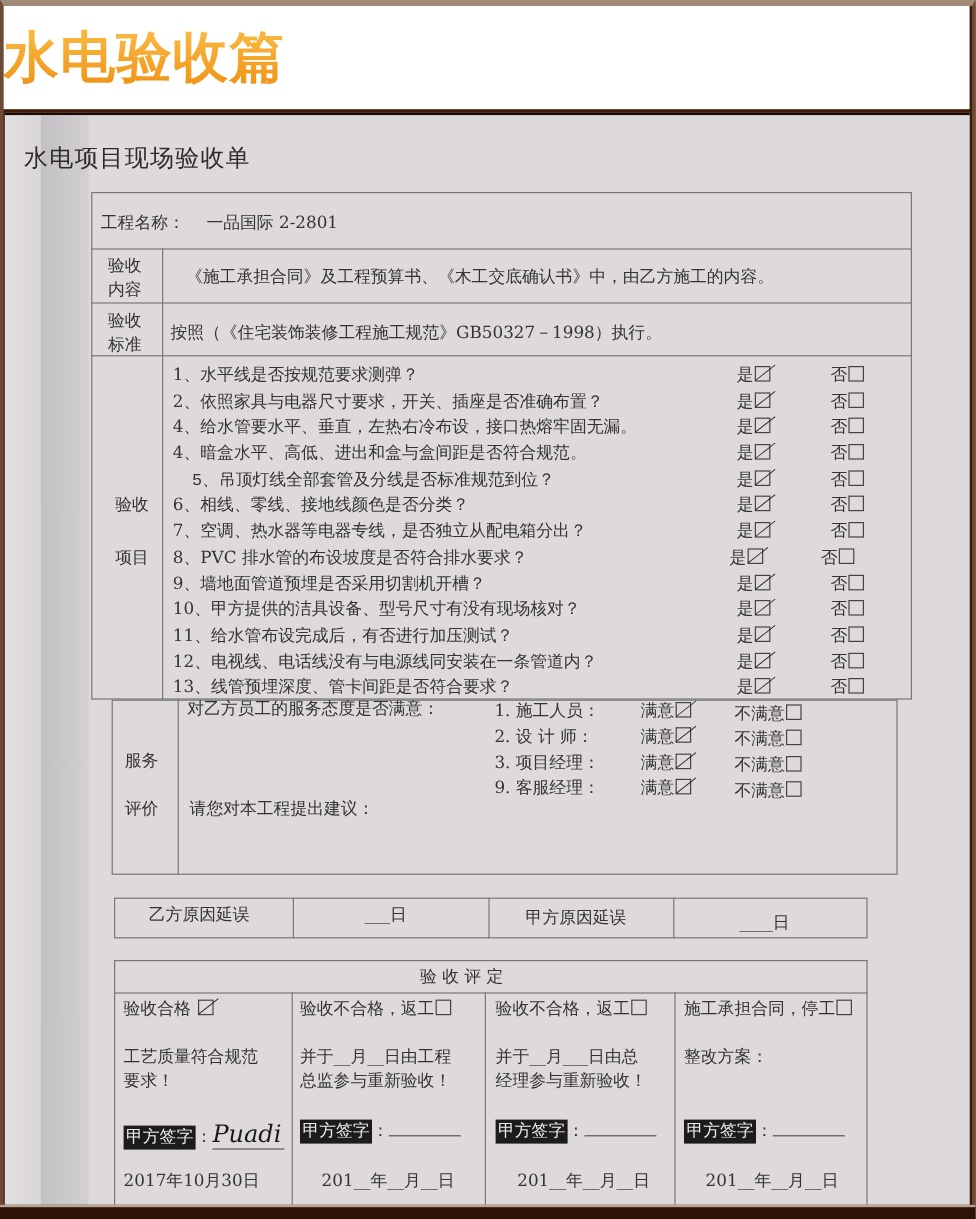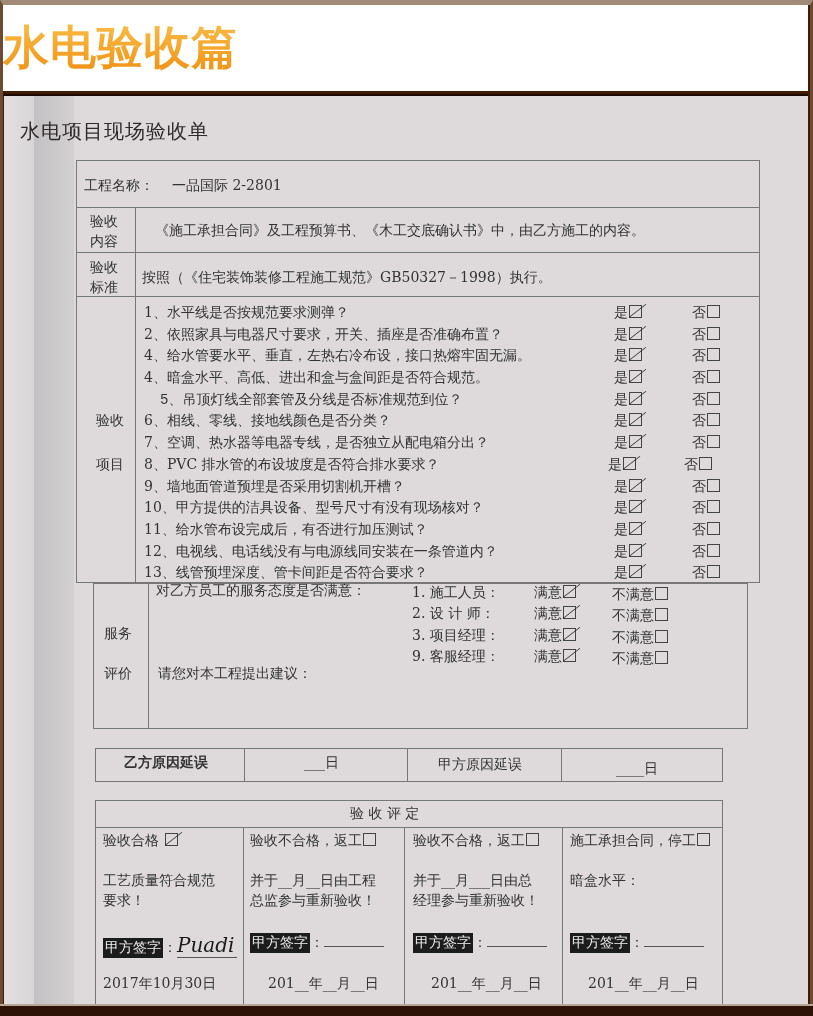--- a/index.html
+++ b/index.html
@@ -153,21 +153,21 @@
       <div class="t" style="left: 534px; top: 648px;"><span>满意</span><span class="chk on"></span></div>
       <div class="t" style="left: 612px; top: 650px;"><span>不满意</span><span class="chk"></span></div>
     </div>
   </div>
 <div class="t" style="left:158px;top:665px;">请您对本工程提出建议：</div>
 
 <div class="box" style="left:95px;top:748px;width:628px;height:34px;"></div>
 <div class="line" style="left:244px;top:748px;width:1px;height:34px;"></div>
 <div class="line" style="left:407px;top:748px;width:1px;height:34px;"></div>
 <div class="line" style="left:561px;top:748px;width:1px;height:34px;"></div>
-<div class="t" style="left:124px;top:754px;font-weight:bold;">乙方原因延误</div>
+<div class="t" style="left:124px;top:754px;">乙方原因延误</div>
 <div class="t" style="left:304px;top:754px;">___日</div>
 <div class="t" style="left:438px;top:756px;">甲方原因延误</div>
 <div class="t" style="left:616px;top:760px;">____日</div>
 
 <div class="box" style="left:95px;top:800px;width:628px;height:204px;border-bottom:none;"></div>
 <div class="line" style="left:95px;top:827px;width:628px;height:1px;"></div>
 <div class="line" style="left:243px;top:827px;width:1px;height:177px;"></div>
 <div class="line" style="left:404px;top:827px;width:1px;height:177px;"></div>
 <div class="line" style="left:562px;top:827px;width:1px;height:177px;"></div>
 <div class="t" style="left:350px;top:805px;">验  收  评  定</div>
@@ -188,18 +188,18 @@
     </div>
     <div>
       <div class="t" style="left: 413px; top: 832px;"><span>验收不合格，返工</span><span class="chk" style="margin-left: 1px;"></span></div>
       <div class="t" style="left: 413px; top: 872px;">并于__月___日由总</div>
       <div class="t" style="left: 413px; top: 892px;">经理参与重新验收！</div>
       <div class="t" style="left: 413px; top: 933px;"><span class="sig-label">甲方签字</span><span>：</span><span class="hand" style="display: inline-block; min-width: 60px; border-bottom: 1px solid rgb(85, 85, 85); font-size: 20px;"></span></div>
       <div class="t" style="left: 431px; top: 975px;">201__年__月__日</div>
     </div>
     <div>
       <div class="t" style="left: 570px; top: 832px;"><span>施工承担合同，停工</span><span class="chk" style="margin-left: 1px;"></span></div>
-      <div class="t" style="left: 570px; top: 872px;">暗盒水平：</div>
+      <div class="t" style="left: 570px; top: 872px;">整改方案：</div>
       <div class="t" style="left: 570px; top: 892px;"></div>
       <div class="t" style="left: 570px; top: 933px;"><span class="sig-label">甲方签字</span><span>：</span><span class="hand" style="display: inline-block; min-width: 60px; border-bottom: 1px solid rgb(85, 85, 85); font-size: 20px;"></span></div>
       <div class="t" style="left: 588px; top: 975px;">201__年__月__日</div>
     </div>
   </div>
 
 </body></html>

